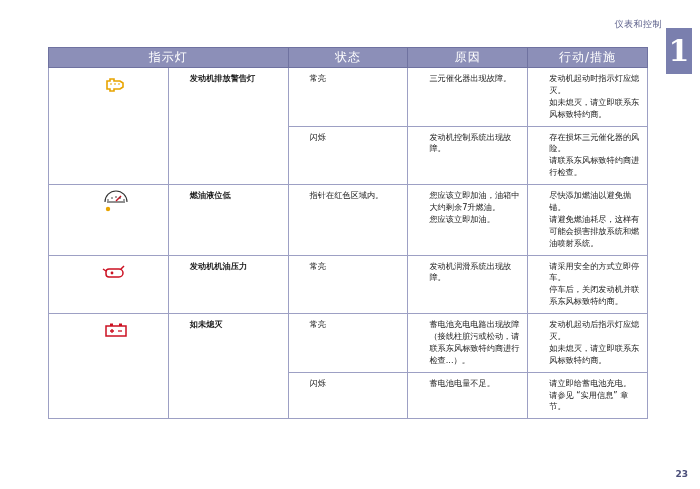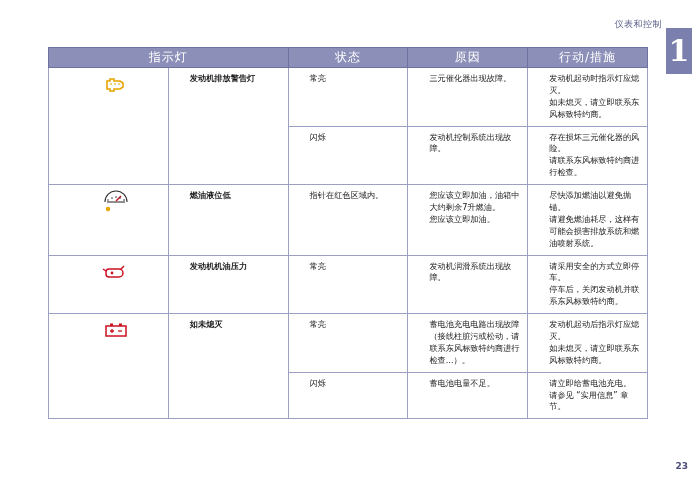--- a/index.html
+++ b/index.html
@@ -37,21 +37,21 @@
     background: #7a7fae;
     color: #ffffff;
     font-size: 30px;
     font-weight: bold;
     text-align: center;
     line-height: 46px;
     font-family: "DejaVu Serif", "Liberation Serif", serif;
   }
   .page-number {
     position: absolute;
-    bottom: 18px;
+    bottom: 10px;
     right: 12px;
     font-size: 9px;
     color: #4b4f7a;
     font-weight: bold;
   }
   
   table.warn {
     position: absolute;
     left: 48px;
     top: 47px;

